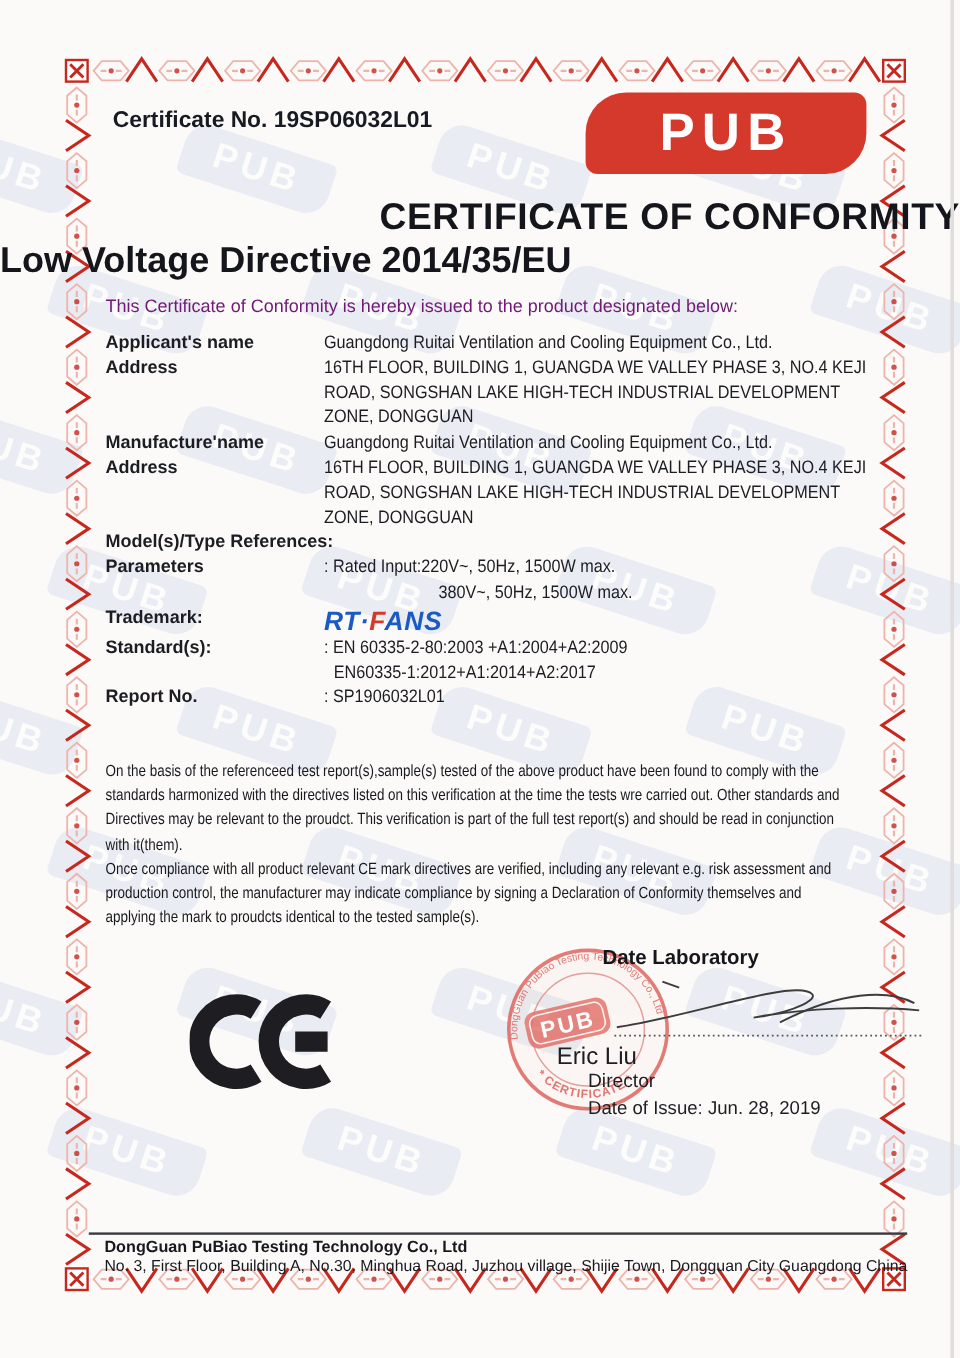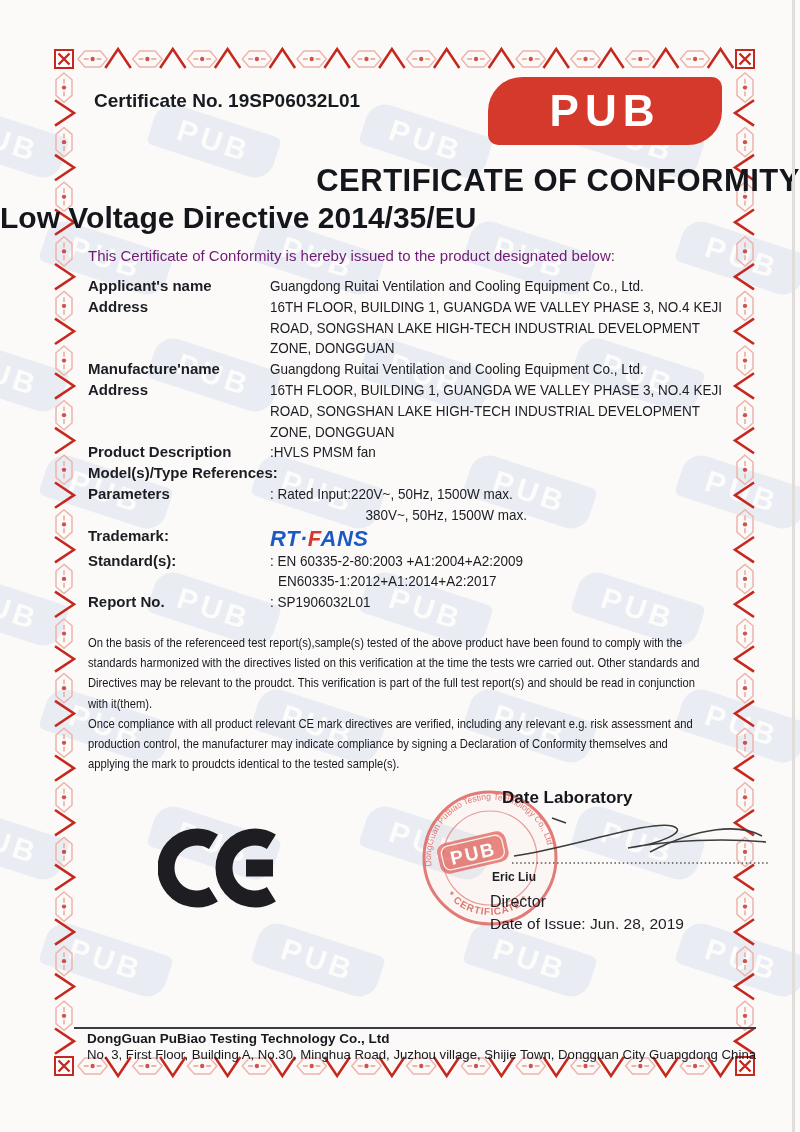--- a/index.html
+++ b/index.html
@@ -29,21 +29,21 @@
   .tm-row{margin-top:0;}
   .tm{font-size:22px;font-weight:bold;font-style:italic;letter-spacing:.5px;line-height:25px;}
   .tm-b{color:#1b5ac2;}
   .tm-r{color:#d5392c;}
   .paras{position:absolute;left:88px;top:633px;width:700px;font-size:13.5px;line-height:20.2px;color:#17191f;}
   .p-line{white-space:nowrap;transform:scaleX(.83);transform-origin:0 0;}
   .ce{position:absolute;left:158px;top:824px;}
   .test-lab{position:absolute;left:502px;top:788px;font-size:17px;font-weight:bold;color:#15161c;white-space:nowrap;}
   .stamp{position:absolute;left:419px;top:787px;}
   .sig{position:absolute;left:500px;top:806px;}
-  .sig-name{position:absolute;left:492px;top:870px;font-size:12px;color:#1c1e24;font-weight:bold;}
+  .sig-name{position:absolute;left:464px;top:870px;font-size:20px;color:#1c1e24;}
   .sig-title{position:absolute;left:490px;top:893px;font-size:16px;color:#1c1e24;}
   .sig-date{position:absolute;left:490px;top:915px;font-size:15.5px;color:#1c1e24;white-space:nowrap;}
   .foot-line{position:absolute;left:74px;top:1027px;width:682px;border-top:2px solid #3a3b40;}
   .foot-co{position:absolute;left:87px;top:1031px;font-size:13.5px;font-weight:bold;color:#17191f;white-space:nowrap;}
   .foot-ad{position:absolute;left:87px;top:1047px;font-size:13.2px;color:#17191f;white-space:nowrap;}
   .scan-edge{position:absolute;left:792px;top:0;width:3px;height:1132px;background:#e0ddda;}
 </style>
 </head>
 <body>
 
@@ -267,26 +267,20 @@
         </div>
         <div class="field-row">
           <div class="f-label">Address</div>
           <div class="f-value">
             <div class="f-line">16TH FLOOR, BUILDING 1, GUANGDA WE VALLEY PHASE 3, NO.4 KEJI</div>
             <div class="f-line">ROAD, SONGSHAN LAKE HIGH-TECH INDUSTRIAL DEVELOPMENT</div>
             <div class="f-line">ZONE, DONGGUAN</div>
           </div>
         </div>
         <div class="field-row">
-          <div class="f-label">Product Description</div>
-          <div class="f-value">
-            <div class="f-line">:HVLS PMSM fan</div>
-          </div>
-        </div>
-        <div class="field-row">
           <div class="f-label">Model(s)/Type References:</div>
         </div>
         <div class="field-row">
           <div class="f-label">Parameters</div>
           <div class="f-value">
             <div class="f-line">: Rated Input:220V~, 50Hz, 1500W max.</div>
             <div class="f-line ind">380V~, 50Hz, 1500W max.</div>
           </div>
         </div>
         <div class="field-row tm-row">

